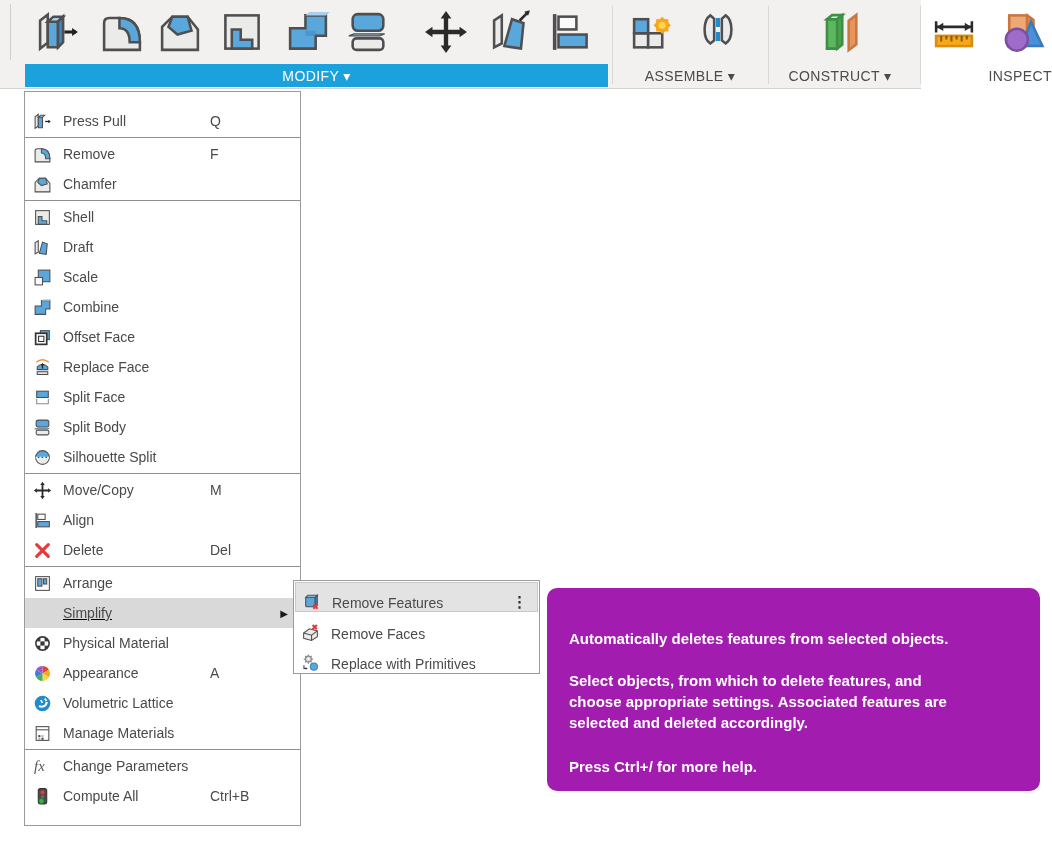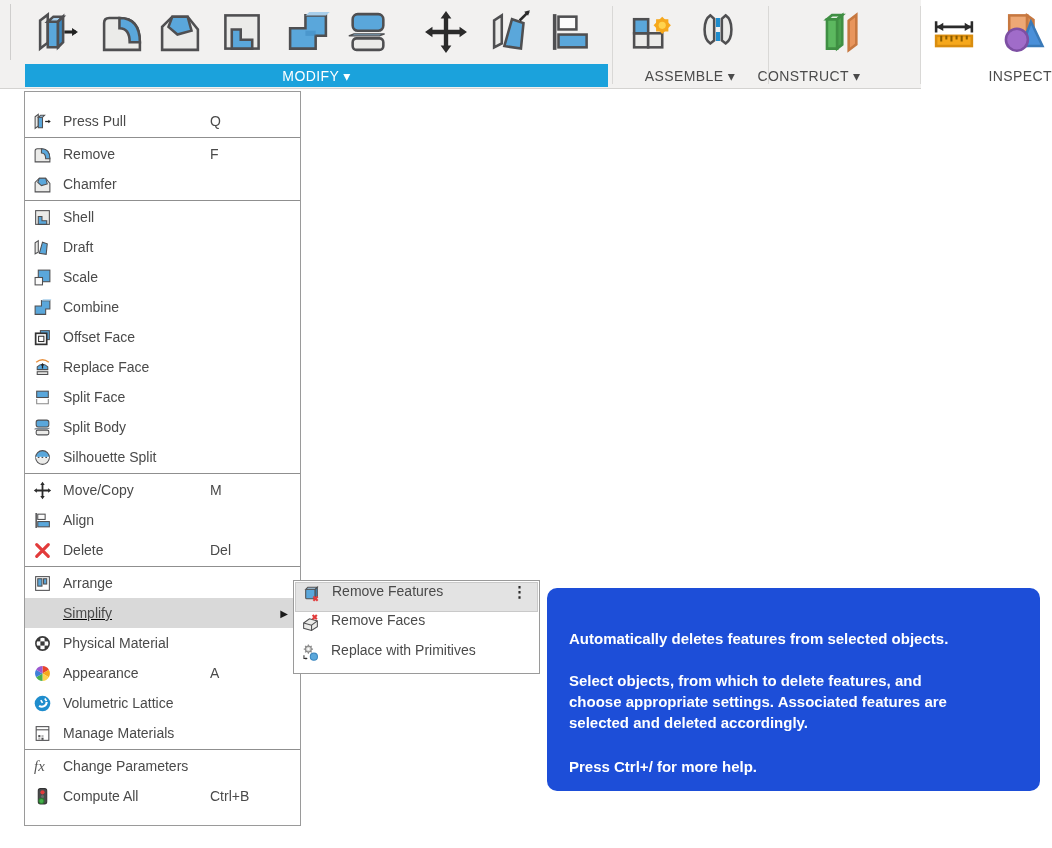--- a/index.html
+++ b/index.html
@@ -33,30 +33,30 @@
   .mic { width:22px; height:20px; display:flex; align-items:flex-end; flex:none; }
   .mic svg { width:19px; height:19px; }
   .mlabel { margin-left:8px; font-size:14px; color:#4a4a4a; white-space:nowrap; }
   .mshort { position:absolute; left:185px; font-size:14px; color:#4a4a4a; }
   .msep { border-top:1px solid #8f8f8f; margin:1px 0; }
   .subarrow { position:absolute; right:12px; font-size:10px; color:#1a1a1a; }
 
   
   .submenu { position:absolute; left:293px; top:580px; width:247px; background:#ffffff;
              border:1px solid #9a9a9a; padding:1px; z-index:6; }
-  .srow { height:30px; display:flex; align-items:flex-start; padding:0 10px 0 6px; cursor:pointer; }
+  .srow { height:30px; display:flex; align-items:flex-end; padding:0 10px 0 6px; cursor:pointer; }
   .srow.hl { background:#e3e3e3; border:1px solid #c9c9c9; }
   .sic { width:24px; height:20px; display:flex; align-items:center; flex:none; }
   .sic svg { width:19px; height:19px; }
   .slabel { margin-left:6px; font-size:14px; color:#4a4a4a; white-space:nowrap; }
   .sdots { margin-left:auto; font-size:15px; font-weight:bold; color:#2b2b2b; cursor:pointer; }
 
   
   .tooltip { position:absolute; left:547px; top:588px; width:493px; height:203px;
-             background:#1d4ed8; border-radius:10px; padding:40px 20px 0 22px;
+             background:#a21caf; border-radius:10px; padding:40px 20px 0 22px;
              color:#ffffff; font-weight:bold; font-size:15px; line-height:21px; z-index:4; }
   .tooltip p { margin:0 0 21px; white-space:pre-line; }
   .tooltip p.p2 { margin-bottom:23px; }
 </style>
 </head>
 <body>
 
 <div class="toolbar">
   <div class="tb-stub"></div>
 
@@ -173,21 +173,21 @@
         <circle cx="7" cy="12" r="4.3" fill="#a06cc9" stroke="#7d4fa3"></circle>
       </svg>
   </div>
 
   <div class="modify-tab">
     <span>MODIFY ▾</span>
   </div>
   <div class="group-label" style="left:612px;width:156px">
     <span>ASSEMBLE ▾</span>
   </div>
-  <div class="group-label" style="left:733px;width:152px">
+  <div class="group-label" style="left:764px;width:152px">
     <span>CONSTRUCT ▾</span>
   </div>
   <div class="group-label" style="left:920px;width:132px;justify-content:flex-end">
     <span>INSPECT</span>
   </div>
 </div>
 
 <div class="menu">
 
   <div class="mrow">

